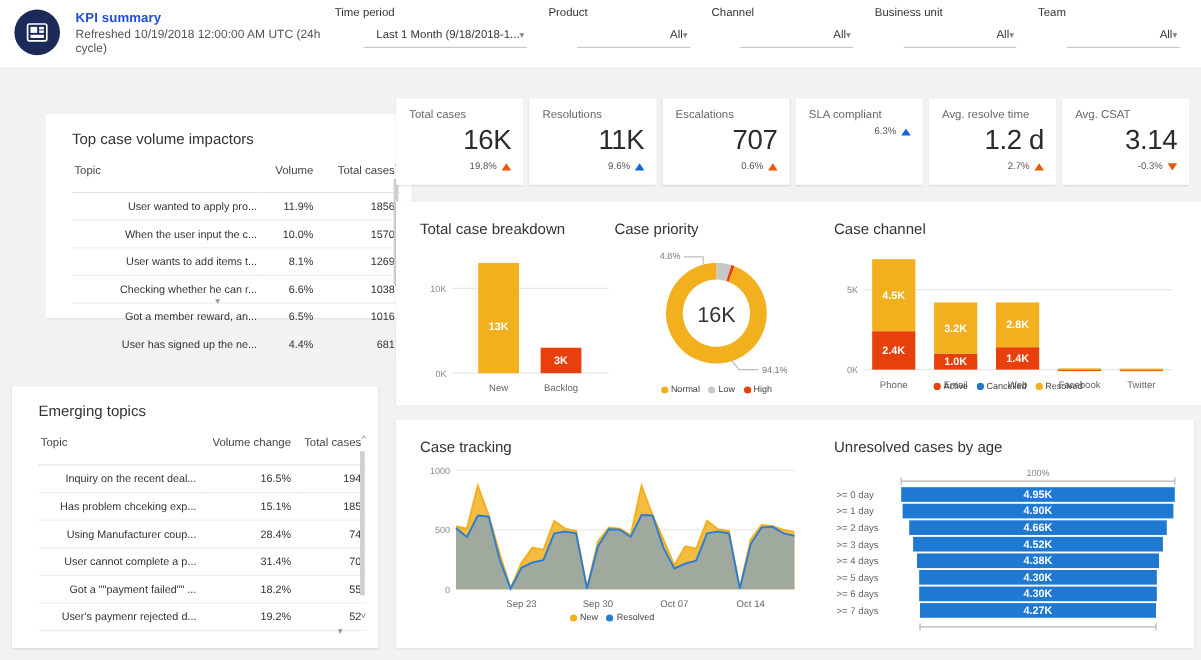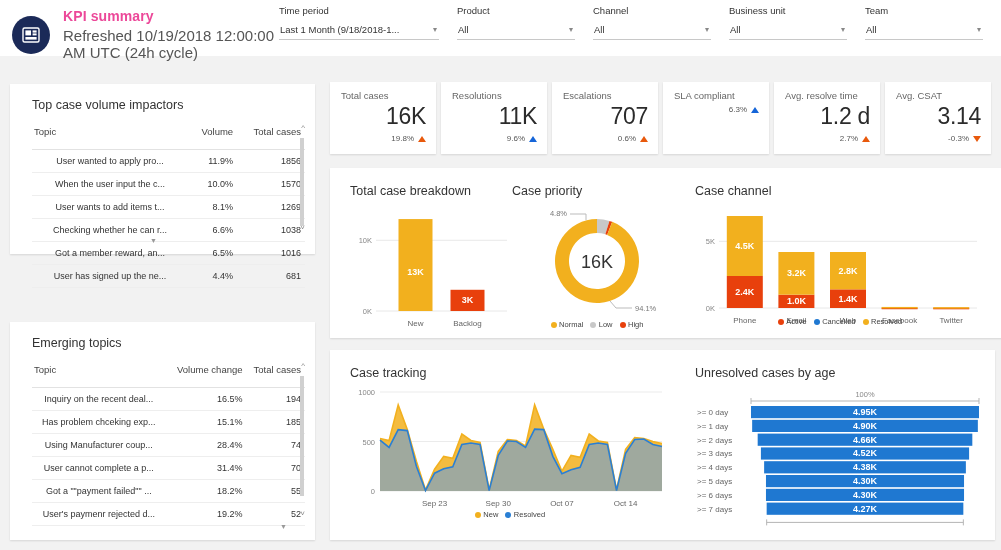--- a/index.html
+++ b/index.html
@@ -18,65 +18,65 @@
     position: relative;
   }
   .brand { display: flex; align-items: center; padding: 8px 0 0 12px; width: 340px; }
   .logo {
     width: 38px; height: 38px; border-radius: 50%;
     background: #1b2a58; display: flex; align-items: center; justify-content: center;
     flex: none;
   }
   .logo svg { display: block; }
   .brand-text { margin-left: 13px; }
-  .brand-title { font-size: 14px; font-weight: bold; color: #ec4899; letter-spacing: .1px; }
-  .brand-sub { font-size: 15px; color: #555; margin-top: 3px; }
+  .brand-title { font-size: 11px; font-weight: bold; color: #1d4ed8; letter-spacing: .1px; }
+  .brand-sub { font-size: 10px; color: #555; margin-top: 3px; }
 
   .filters { display: flex; gap: 0; padding-top: 5px; }
   .filter { width: 118px; margin-right: 18px; }
   .filter-label { font-size: 9.5px; color: #333; margin-bottom: 4px; }
   .filter-box {
     height: 20px; border-bottom: 1px solid #c8c8c8;
-    display: flex; align-items: center; justify-content: space-between;
+    display: flex; align-items: center; justify-content: flex-end;
     font-size: 9.5px; color: #333; padding: 0 2px 0 1px;
-    cursor: pointer; background: #fff;
+    cursor: pointer; background: #fff; margin-left: 24px;
   }
   .filter-box .val { white-space: nowrap; overflow: hidden; text-overflow: clip; }
   .chev { color: #888; font-size: 8px; line-height: 1; }
   .filter.wide { width: 160px; }
 
   
   .body-area { position: relative; height: 494px; }
 
   .card {
     background: #ffffff;
     box-shadow: 0 0.6px 1.8px rgba(0,0,0,0.12);
     position: absolute;
   }
   .card-title { font-size: 12.5px; color: #333; }
 
   
   .tbl-card { left: 10px; width: 305px; }
-  #impactors { top: 28px; height: 170px; }
+  #impactors { top: 39px; height: 170px; margin-left: 28px; }
   #emerging  { top: 266px; height: 218px; }
   .tbl-card .card-title { position: absolute; left: 22px; top: 14px; }
   .tbl-wrap { position: absolute; left: 22px; right: 10px; top: 40px; bottom: 8px; }
   table { width: 100%; border-collapse: collapse; }
   th {
     font-weight: normal; font-size: 9.5px; color: #444;
     text-align: right; padding: 2px 4px 12px 0; vertical-align: top;
     position: relative;
   }
   th.c-topic { text-align: left; padding-left: 2px; }
   td {
     font-size: 9px; color: #333; text-align: right;
     padding: 6px 4px 6px 0; border-bottom: 1px solid #eeeeee;
     white-space: nowrap;
   }
-  td.c-topic { text-align: center; padding-left: 2px; max-width: 128px; overflow: hidden; }
+  td.c-topic { text-align: right; padding-left: 2px; max-width: 128px; overflow: hidden; }
   thead tr { border-bottom: 1px solid #e2e2e2; }
   .sort-caret {
     position: absolute; font-size: 7px; color: #999;
     bottom: 2px; line-height: 1;
   }
   .sort-caret.under-topic { left: 118px; }
   .sort-caret.under-total { right: 18px; }
   .scroll-track {
     position: absolute; right: 0; top: 0; bottom: 0; width: 7px;
   }

